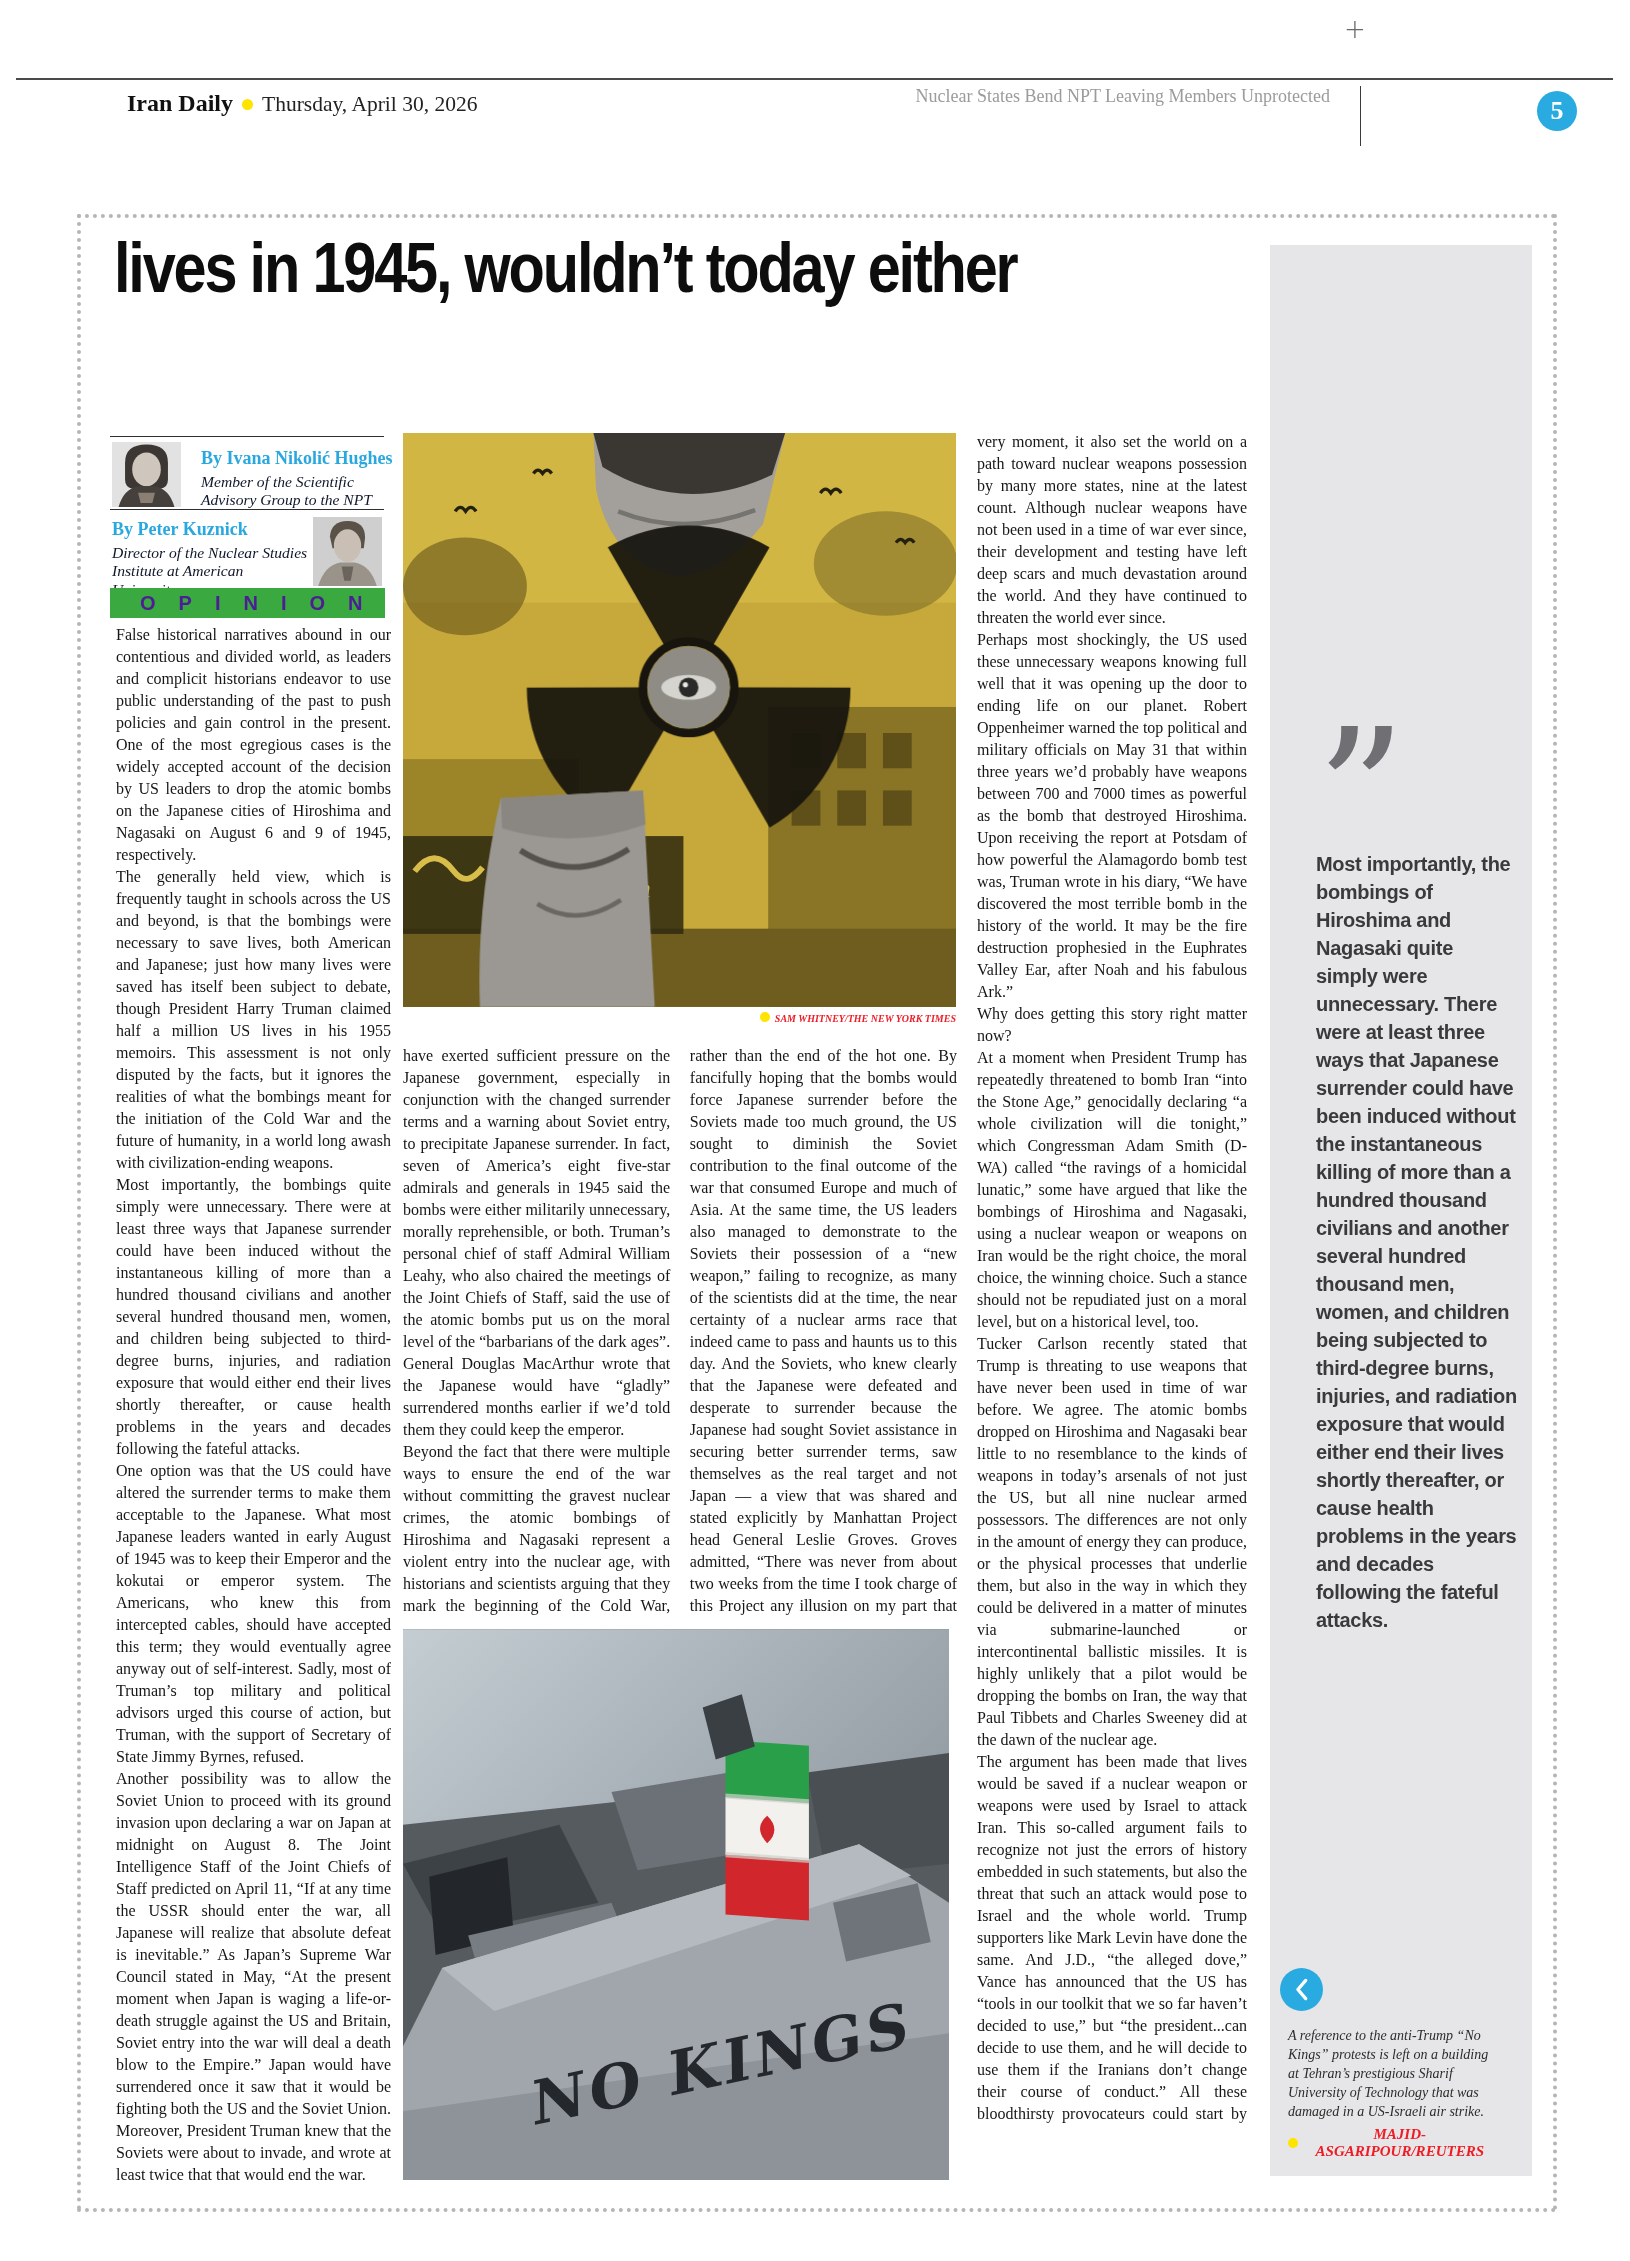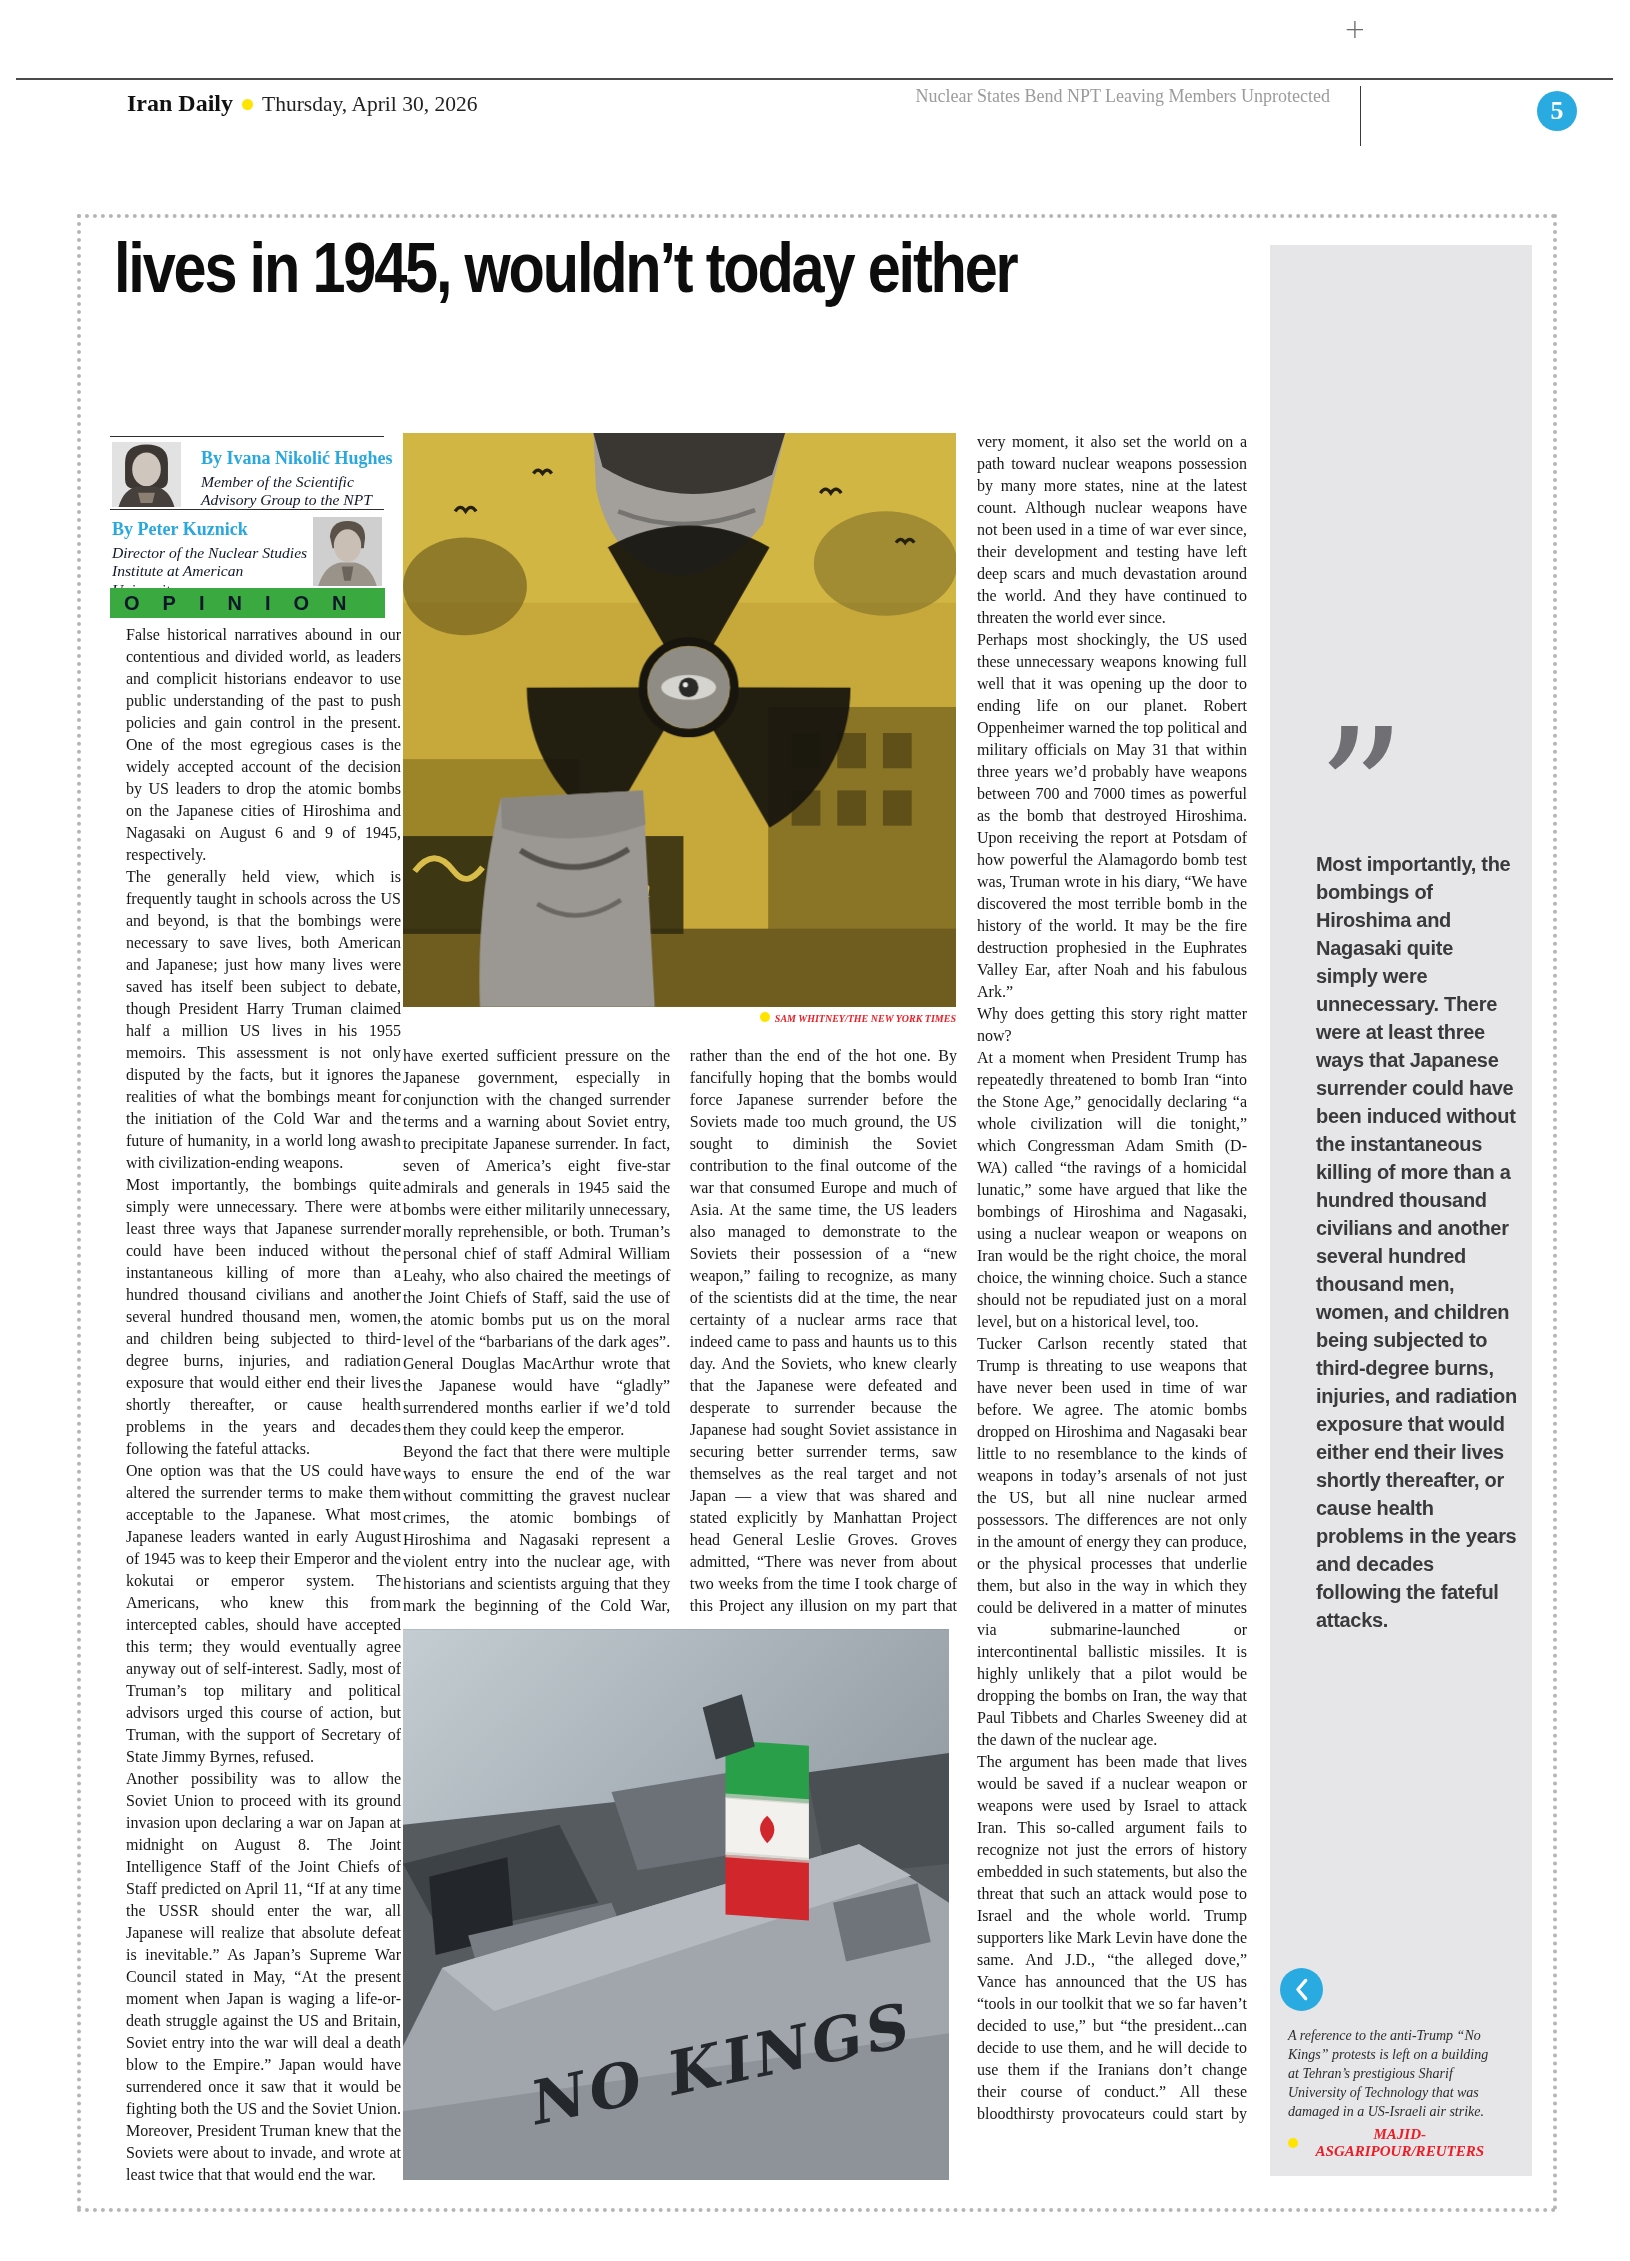--- a/index.html
+++ b/index.html
@@ -36,25 +36,25 @@
   .portrait{background:#d9d9d9;overflow:hidden;}
   .p1{left:31px;top:224px;width:69px;height:65px;}
   .p2{left:232px;top:299px;width:69px;height:69px;}
   .author1-text{left:120px;top:230px;width:196px;}
   .author2-text{left:31px;top:301px;width:196px;}
   .by-name{font-size:18px;font-weight:700;color:#29a8e0;line-height:1.15;}
   .by-role{font-size:15.6px;font-style:italic;color:#0f172a;line-height:1.2;margin-top:3.9px;}
   .opinion-banner{left:29px;top:370px;width:275px;height:30px;background:#3aa93f;
         display:flex;align-items:center;}
   .opinion-banner span{font-family:"Liberation Sans",sans-serif;font-weight:700;font-size:20px;
-        color:#0f172a;letter-spacing:23px;padding-left:14px;white-space:nowrap;overflow:hidden;}
+        color:#4c1d95;letter-spacing:23px;padding-left:30px;white-space:nowrap;overflow:hidden;}
   
   .bodycol{font-size:16px;line-height:22px;text-align:justify;color:#161616;overflow:hidden;}
   .bodycol p{margin:0;}
-  .col1{left:45px;top:406px;width:275px;height:1574px;}
+  .col1{left:35px;top:406px;width:275px;height:1574px;}
   .col4{left:896px;top:213px;width:270px;height:1695px;}
   .midcols{left:322px;top:827px;width:554px;height:576px;column-count:2;column-gap:19.6px;
         font-size:16px;line-height:22px;text-align:justify;color:#161616;overflow:hidden;}
   .midcols p{margin:0;}
   
   .collage{left:322px;top:215px;width:553px;height:574px;background:#c7a93b;overflow:hidden;}
   .collage-caption{left:322px;top:794px;width:553px;text-align:right;font-size:10px;
         font-style:italic;font-weight:700;color:#ee1c25;}
   .collage-caption .dot{width:9.8px;height:9.8px;top:0;margin-right:5.2px;}
   .rubble{left:322px;top:1411px;width:546px;height:551px;overflow:hidden;background:#79828a;}

